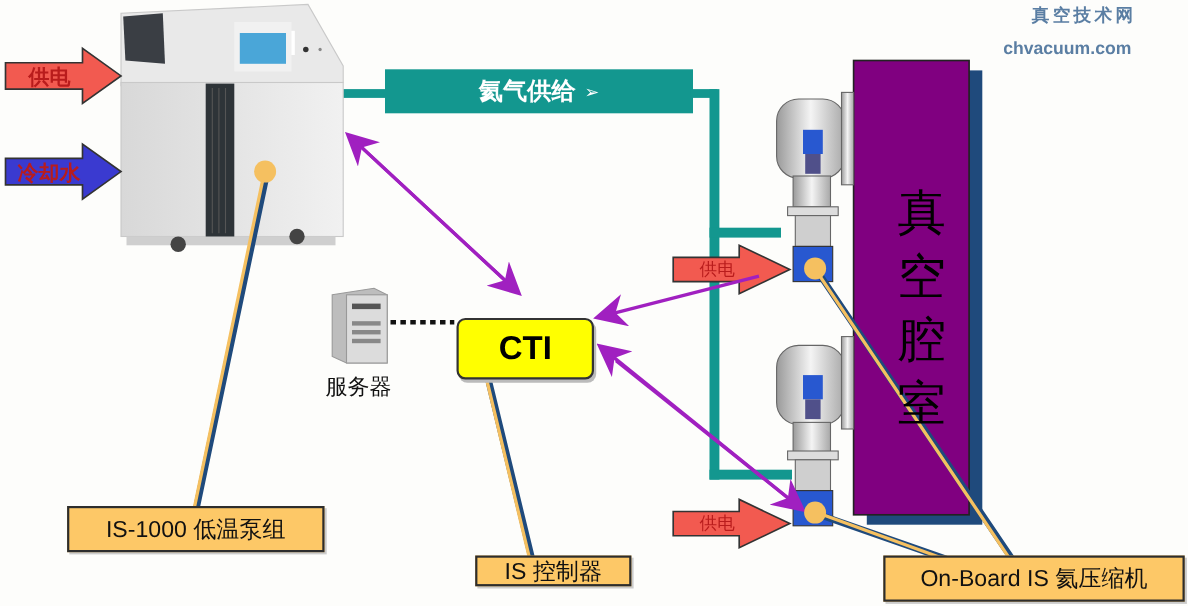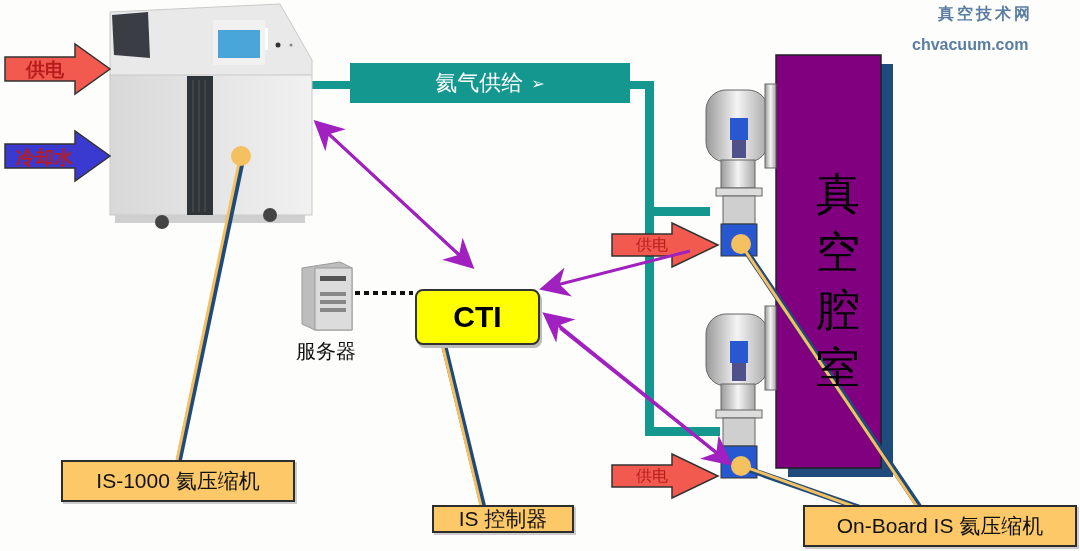--- a/index.html
+++ b/index.html
@@ -2,21 +2,21 @@
 <html><head>
 <meta charset="utf-8">
 <style>
   html, body { margin:0; padding:0; }
   body { width:1080px; height:551px; background:#fdfdfb; position:relative; overflow:hidden; font-family:"DejaVu Sans", sans-serif; }
   svg.canvas { position:absolute; left:0; top:0; }
   .watermark-cn { position:absolute; left:938px; top:4px; font-family:"DejaVu Serif", serif; font-weight:bold; font-size:16px; color:#5a7ea3; letter-spacing:3px; }
   .watermark-en { position:absolute; left:912px; top:36px; font-family:"Liberation Sans", sans-serif; font-weight:bold; font-size:16px; color:#5a7ea3; }
   .label-box { position:absolute; background:#fdc867; border:2px solid #2d2d2d; box-shadow:2px 2px 0 #ccc; font-family:"Liberation Sans", sans-serif; font-size:21px; color:#111; display:flex; align-items:center; justify-content:center; box-sizing:border-box; }
   .cti-box { position:absolute; left:415px; top:267px; width:125px; height:56px; background:#ffff00; border:2px solid #333; border-radius:8px; box-sizing:border-box; font-family:"Liberation Sans", sans-serif; font-weight:bold; font-size:30px; display:flex; align-items:center; justify-content:center; box-shadow:2px 3px 0 #bbb;margin-top:22px; }
-  .gas-label { position:absolute; left:350px; top:63px; width:280px; height:40px; color:#fff; font-size:22px; font-weight:normal; display:flex; align-items:center; justify-content:center; gap:8px; }
+  .gas-label { position:absolute; left:350px; top:63px; width:280px; height:40px; color:#fff; font-size:22px; font-weight:bold; display:flex; align-items:center; justify-content:center; gap:8px; }
   .server-label { position:absolute; left:296px; top:338px; font-size:20px; color:#111; }
   .chamber-text { position:absolute; left:808px; top:165px; width:60px; font-size:44px; color:#000; line-height:58px; text-align:center; }
   .arrow-text { position:absolute; color:#b91c1c; font-size:19px; font-weight:bold; }
   .arrow-text.small { font-size:16px; font-weight:normal; }
 </style>
 </head>
 <body>
 
 <svg class="canvas" width="1080" height="551">
   <defs>
@@ -158,15 +158,15 @@
 
 <div class="server-label">服务器</div>
 
 <div class="chamber-text">
   <div>真</div>
   <div>空</div>
   <div>腔</div>
   <div>室</div>
 </div>
 
-<div class="label-box" style="left:61px;top:460px;width:234px;height:42px;">IS-1000 氦压缩机</div>
+<div class="label-box" style="left:61px;top:460px;width:234px;height:42px;">IS-1000 低温泵组</div>
 <div class="label-box" style="left:432px;top:505px;width:142px;height:28px;">IS 控制器</div>
 <div class="label-box" style="left:803px;top:505px;width:274px;height:42px;">On-Board IS 氦压缩机</div>
 
 </body></html>

